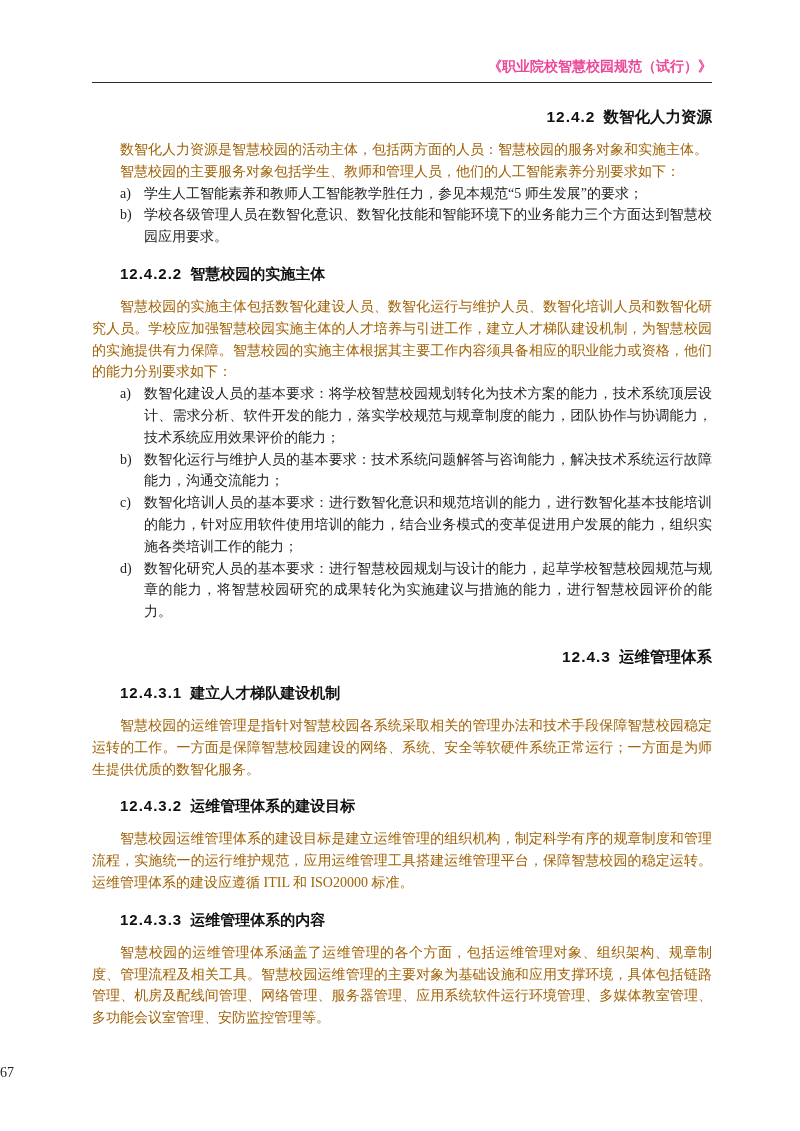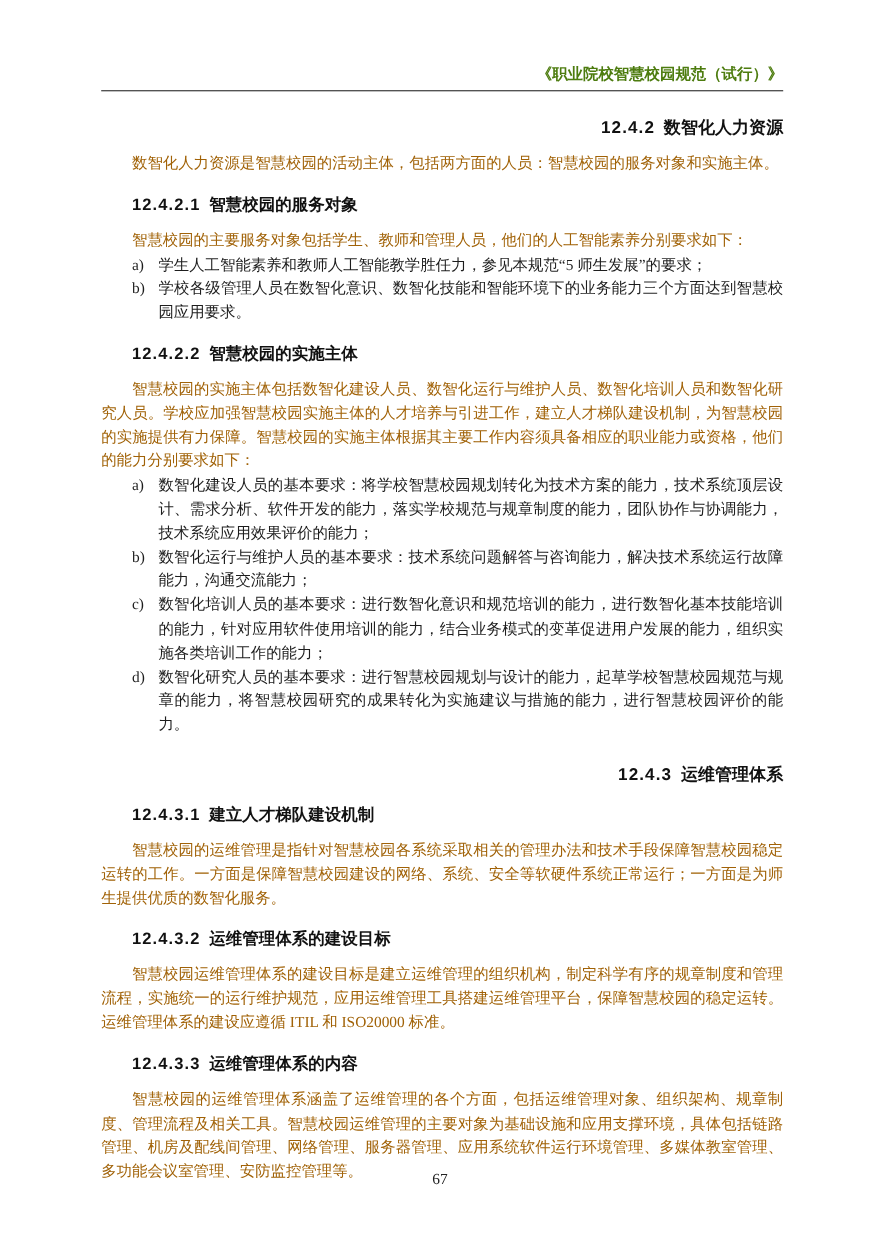--- a/index.html
+++ b/index.html
@@ -13,25 +13,25 @@
     height: 1131px;
     background: #ffffff;
     box-sizing: border-box;
     padding: 58px 88px 0 92px;
     overflow: hidden;
     color: #1d1d1d;
     font-family: "Liberation Serif", "DejaVu Serif", serif;
   }
   .header {
     text-align: right;
-    font-family: Liberation Sans, sans-serif;
+    font-family: Liberation Mono, monospace;
     font-weight: bold;
     font-size: 14px;
     line-height: 18px;
-    color: #4d7c0f;
+    color: #ec4899;
   }
   .header-rule {
     border: none;
     border-top: 1.5px solid #2a2a2a;
     margin: 6px 0 0 0;
   }
   .h2 {
     font-family: "Liberation Sans", "DejaVu Sans", sans-serif;
     font-weight: bold;
     font-size: 15.5px;
@@ -76,21 +76,20 @@
   }
   .li-text {
     flex: 1;
     text-align: justify;
   }
   .footer {
     position: absolute;
     left: 0;
     bottom: 50px;
     width: 100%;
-    text-align: center;
     font-size: 14px;
     color: #222;
     margin-top: 28px;
   }
 </style>
 </head>
 <body>
 
 <div class="page">
 
@@ -98,23 +97,20 @@
     <span>《职业院校智慧校园规范（试行）》</span>
   </div>
   <hr class="header-rule">
 
   <div class="h2">
     <span class="hnum">12.4.2</span><span>数智化人力资源</span>
   </div>
 
   <p class="para">数智化人力资源是智慧校园的活动主体，包括两方面的人员：智慧校园的服务对象和实施主体。</p>
 
-  <div class="h3">
-    <span class="hnum">12.4.2.1</span><span>智慧校园的服务对象</span>
-  </div>
 
   <p class="para">智慧校园的主要服务对象包括学生、教师和管理人员，他们的人工智能素养分别要求如下：</p>
 
   <div class="list">
     <div class="li">
       <span class="li-label">a)</span>
       <span class="li-text">学生人工智能素养和教师人工智能教学胜任力，参见本规范“5 师生发展”的要求；</span>
     </div>
     <div class="li">
       <span class="li-label">b)</span>

